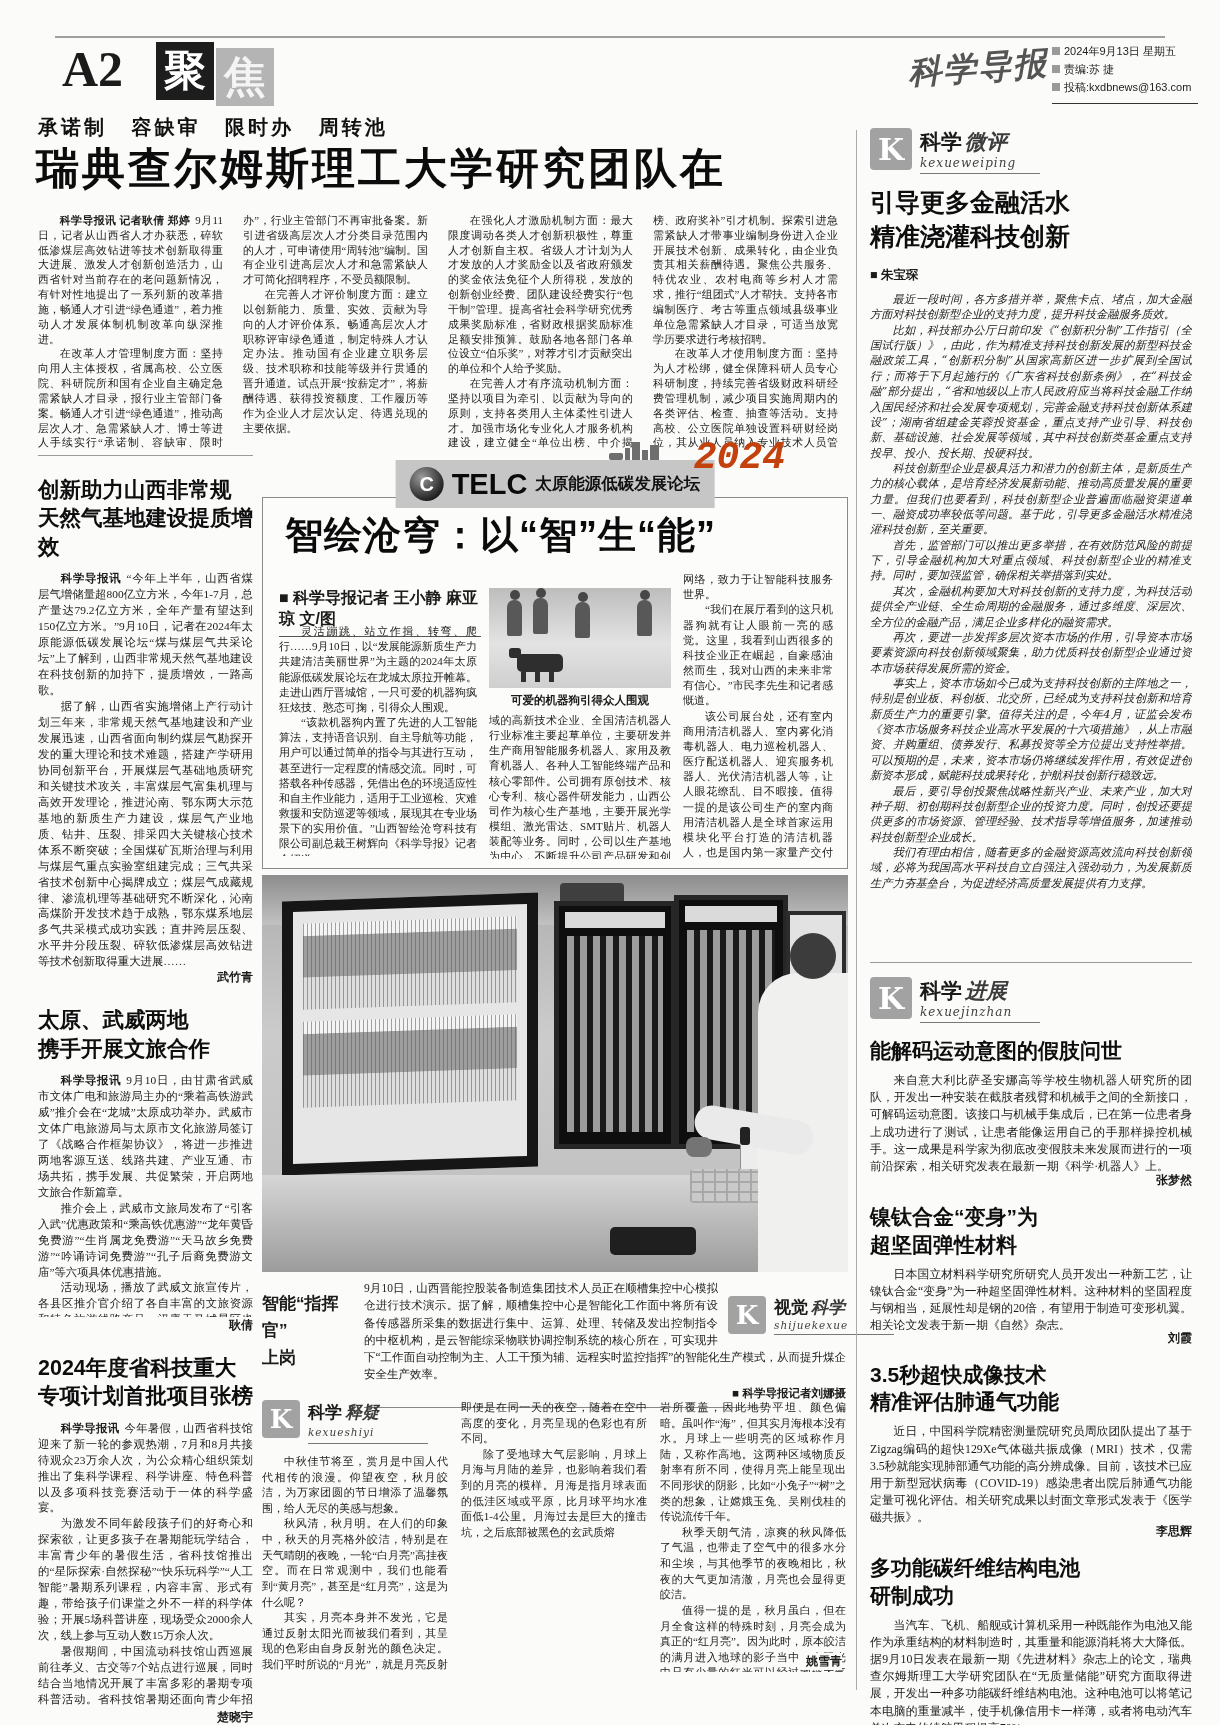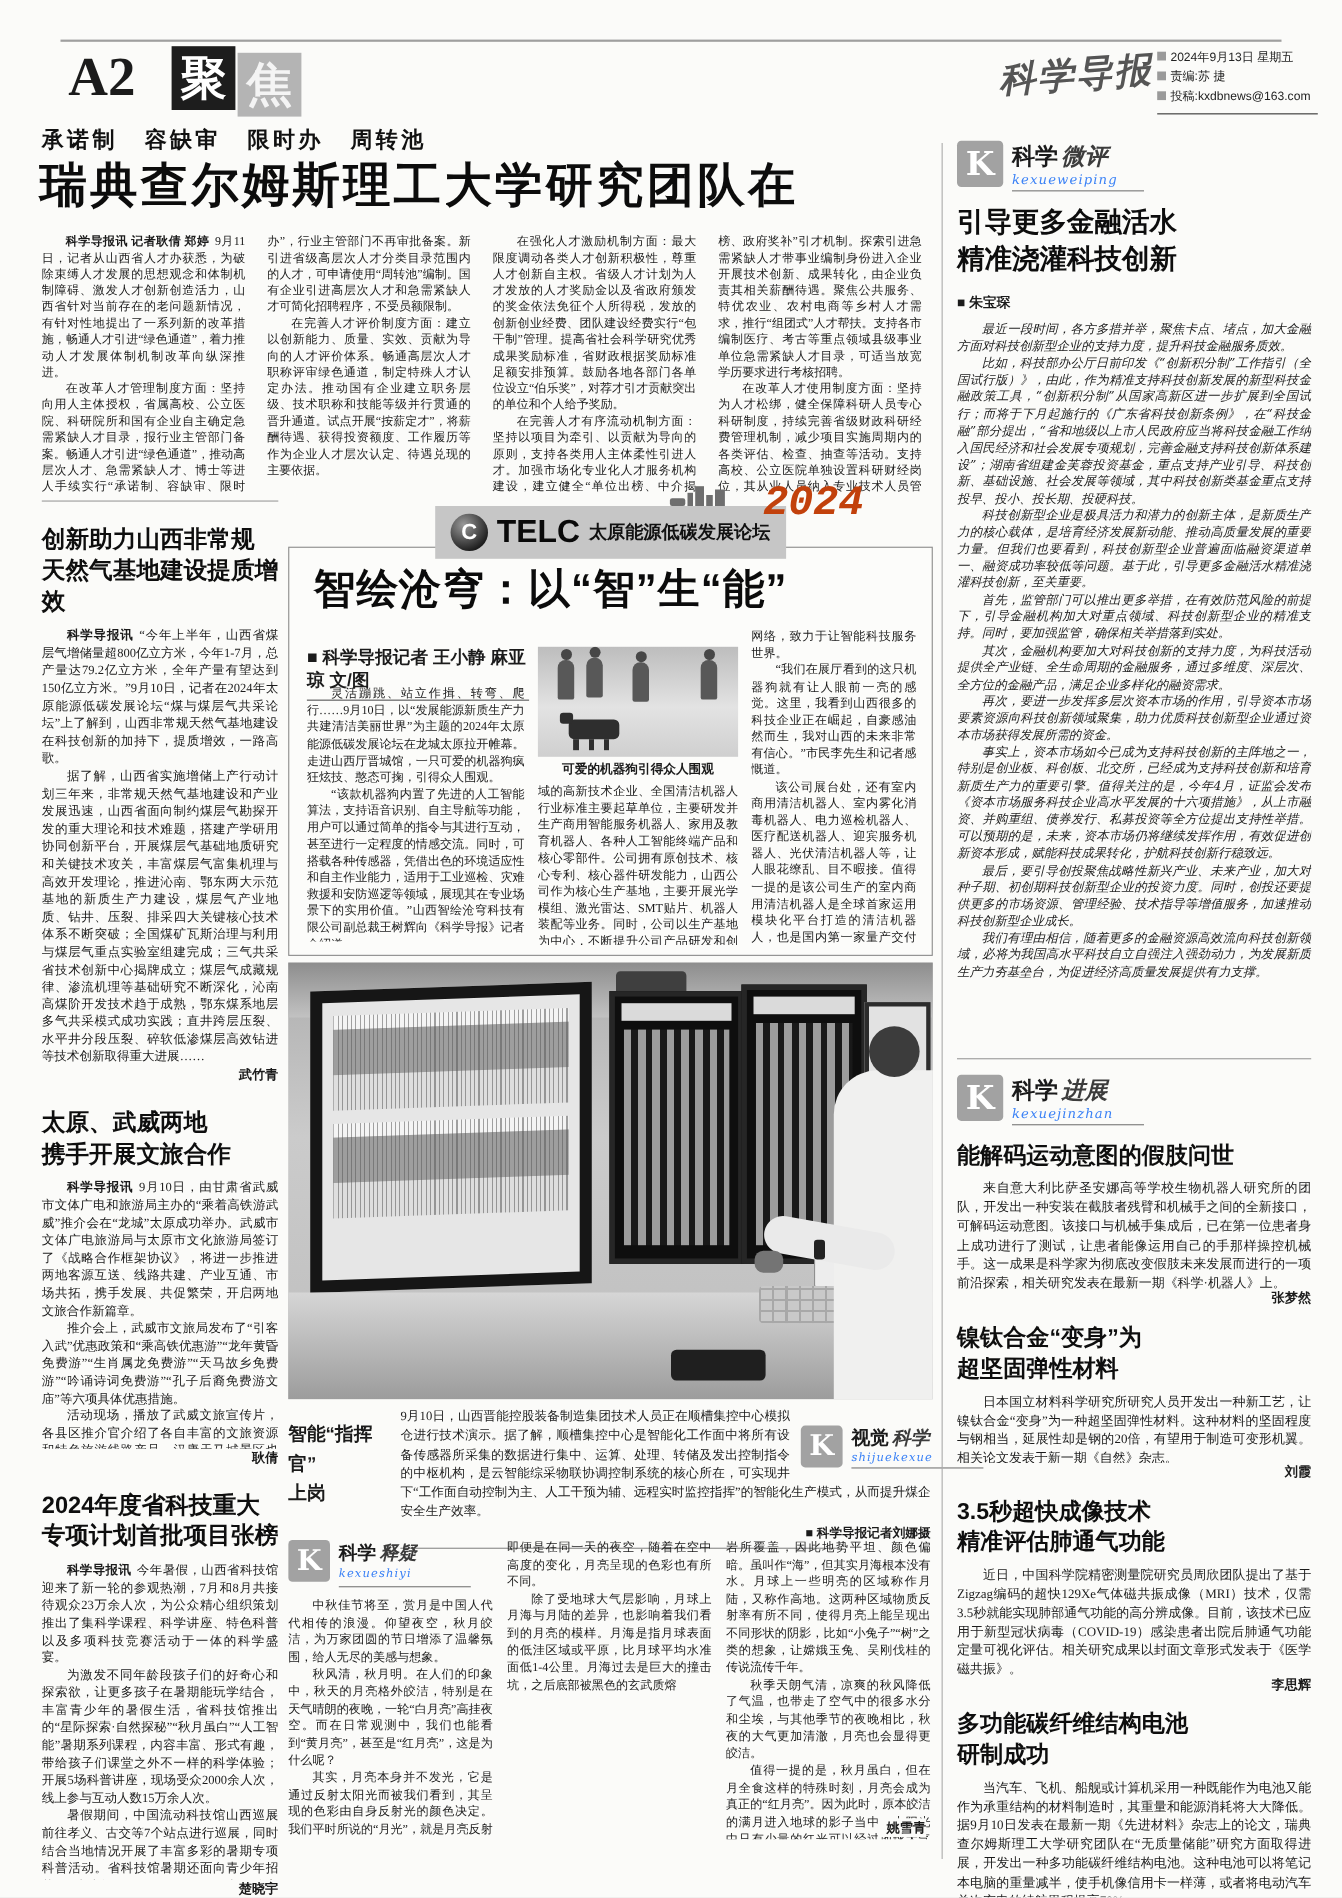--- a/index.html
+++ b/index.html
@@ -122,21 +122,21 @@
   .moon-author{position:absolute;right:4px;bottom:2px;font-weight:bold;font-size:12px;background:#fbfbf9;
                padding-left:8px;font-family:"Liberation Sans",sans-serif;}
 
   
   .klogo{display:flex;align-items:flex-start;gap:8px;}
   .kbox{width:42px;height:42px;background:#a2a2a2;border-radius:4px;color:#fff;display:flex;align-items:center;
         justify-content:center;font-family:"DejaVu Serif",serif;font-weight:bold;font-size:30px;flex:0 0 auto;}
   .ktxt{border-bottom:1px solid #777;padding-bottom:3px;min-width:120px;}
   .kl-bold{font-family:"Liberation Sans",sans-serif;font-weight:bold;font-size:21px;color:#1a1a1a;}
   .kl-script{font-family:"DejaVu Serif",serif;font-style:italic;font-weight:bold;font-size:21px;color:#3c3c3c;margin-left:3px;}
-  .kl-pinyin{font-family:"DejaVu Serif",serif;font-style:italic;font-size:12px;color:#3b82f6;letter-spacing:1px;}
+  .kl-pinyin{font-family:"DejaVu Serif",serif;font-style:italic;font-size:12px;color:#404040;letter-spacing:1px;}
   .klogo-sm .kbox{width:38px;height:38px;font-size:26px;}
   .klogo-sm .kl-bold,.klogo-sm .kl-script{font-size:17px;}
   .klogo-sm .kl-pinyin{font-size:10.5px;}
 
   
   .vrule{left:856px;top:130px;width:1px;height:1560px;background:#ababab;}
   .rightcol{left:870px;top:128px;width:322px;}
   .wp-title{margin-top:12px;font-size:25px;font-weight:bold;white-space:pre-line;line-height:1.34;
             font-family:"Liberation Sans",sans-serif;color:#0d0d0d;}
   .wp-author{margin-top:14px;font-weight:bold;font-size:12.5px;font-family:"Liberation Sans",sans-serif;}
@@ -162,21 +162,21 @@
   <div class="abs masthead">科学导报</div>
   <div class="abs hdr-info">
     <div class="line"><span class="sq"></span><span>2024年9月13日  星期五</span></div>
     <div class="line"><span class="sq"></span><span>责编:苏 捷</span></div>
     <div class="line"><span class="sq"></span><span>投稿:kxdbnews@163.com</span></div>
   </div>
 
   <div class="abs kicker sans">承诺制 容缺审 限时办 周转池</div>
   <div class="abs main-headline sans">瑞典查尔姆斯理工大学研究团队在</div>
   <div class="abs main-body clip">
-    <p class="para"><span class="lead">科学导报讯 记者耿倩 郑婷</span><span>9月11日，记者从山西省人才办获悉，为破除束缚人才发展的思想观念和体制机制障碍、激发人才创新创造活力，山西省针对当前存在的老问题新情况，有针对性地提出了一系列新的改革措施，畅通人才引进“绿色通道”，着力推动人才发展体制机制改革向纵深推进。</span></p>
+    <p class="para"><span class="lead">科学导报讯 记者耿倩 郑婷</span><span>9月11日，记者从山西省人才办获悉，碎软低渗煤层高效钻进等技术创新取得重大进展、激发人才创新创造活力，山西省针对当前存在的老问题新情况，有针对性地提出了一系列新的改革措施，畅通人才引进“绿色通道”，着力推动人才发展体制机制改革向纵深推进。</span></p>
     <div>
         <p class="para">在改革人才管理制度方面：坚持向用人主体授权，省属高校、公立医院、科研院所和国有企业自主确定急需紧缺人才目录，报行业主管部门备案。畅通人才引进“绿色通道”，推动高层次人才、急需紧缺人才、博士等进人手续实行“承诺制、容缺审、限时办”，行业主管部门不再审批备案。新引进省级高层次人才分类目录范围内的人才，可申请使用“周转池”编制。国有企业引进高层次人才和急需紧缺人才可简化招聘程序，不受员额限制。</p>
         <p class="para">在完善人才评价制度方面：建立以创新能力、质量、实效、贡献为导向的人才评价体系。畅通高层次人才职称评审绿色通道，制定特殊人才认定办法。推动国有企业建立职务层级、技术职称和技能等级并行贯通的晋升通道。试点开展“按薪定才”，将薪酬待遇、获得投资额度、工作履历等作为企业人才层次认定、待遇兑现的主要依据。</p>
         <p class="para">在强化人才激励机制方面：最大限度调动各类人才创新积极性，尊重人才创新自主权。省级人才计划为人才发放的人才奖励金以及省政府颁发的奖金依法免征个人所得税，发放的创新创业经费、团队建设经费实行“包干制”管理。提高省社会科学研究优秀成果奖励标准，省财政根据奖励标准足额安排预算。鼓励各地各部门各单位设立“伯乐奖”，对荐才引才贡献突出的单位和个人给予奖励。</p>
         <p class="para">在完善人才有序流动机制方面：坚持以项目为牵引、以贡献为导向的原则，支持各类用人主体柔性引进人才。加强市场化专业化人才服务机构建设，建立健全“单位出榜、中介揭榜、政府奖补”引才机制。探索引进急需紧缺人才带事业编制身份进入企业开展技术创新、成果转化，由企业负责其相关薪酬待遇。聚焦公共服务、特优农业、农村电商等乡村人才需求，推行“组团式”人才帮扶。支持各市编制医疗、考古等重点领域县级事业单位急需紧缺人才目录，可适当放宽学历要求进行考核招聘。</p>
         <p class="para">在改革人才使用制度方面：坚持为人才松绑，健全保障科研人员专心科研制度，持续完善省级财政科研经费管理机制，减少项目实施周期内的各类评估、检查、抽查等活动。支持高校、公立医院单独设置科研财经岗位，其从业人员纳入专业技术人员管理范围。省属本科高校、科研院所在规定的结构比例范围内，可按照正高比例不高于副高比例的原则，自主确定专业技术正高级与副高级岗位具体数量。</p>
       </div>
   </div>
 
   <div class="abs leftcol">
@@ -199,21 +199,21 @@
           <p class="para">活动现场，播放了武威文旅宣传片，各县区推介官介绍了各自丰富的文旅资源和特色旅游线路产品，汉唐天马城景区也做了精彩推介。</p>
         </div>
     </div>
     <div class="author">耿倩</div>
 
     <div class="art-title mt18">2024年度省科技重大
 专项计划首批项目张榜</div>
     <div class="lbody clip h-a3">
       <p class="para"><span class="lead">科学导报讯</span><span>今年暑假，山西省科技馆迎来了新一轮的参观热潮，7月和8月共接待观众23万余人次，为公众精心组织策划推出了集科学课程、科学讲座、特色科普以及多项科技竞赛活动于一体的科学盛宴。</span></p>
       <div>
-          <p class="para">为激发不同年龄段孩子们的好奇心和探索欲，让更多孩子在暑期能玩学结合，丰富青少年的暑假生活，省科技馆推出的“星际探索·自然探秘”“秋月虽白”“人工智能”暑期系列课程，内容丰富、形式有趣，带给孩子们课堂之外不一样的科学体验；开展5场科普讲座，现场受众2000余人次，线上参与互动人数15万余人次。</p>
+          <p class="para">为激发不同年龄段孩子们的好奇心和探索欲，让更多孩子在暑期能玩学结合，丰富青少年的暑假生活，省科技馆推出的“星际探索·自然探秘”“快乐玩科学”“人工智能”暑期系列课程，内容丰富、形式有趣，带给孩子们课堂之外不一样的科学体验；开展5场科普讲座，现场受众2000余人次，线上参与互动人数15万余人次。</p>
           <p class="para">暑假期间，中国流动科技馆山西巡展前往孝义、古交等7个站点进行巡展，同时结合当地情况开展了丰富多彩的暑期专项科普活动。省科技馆暑期还面向青少年招募了“小小辅导员”，他们在活动中锻炼交流沟通能力，提高学科学、用科学的水平，培养奉献、互助、友爱、进步的志愿服务精神，该项活动已举办13次，成为广受学生与家长喜爱的高质量实践活动。</p>
         </div>
     </div>
     <div class="author">楚晓宇</div>
   </div>
 
   <div class="abs forum-box">
     <div class="telc-banner">
       <div class="telc-circle">C</div>
       <span class="telc-word">TELC</span>

